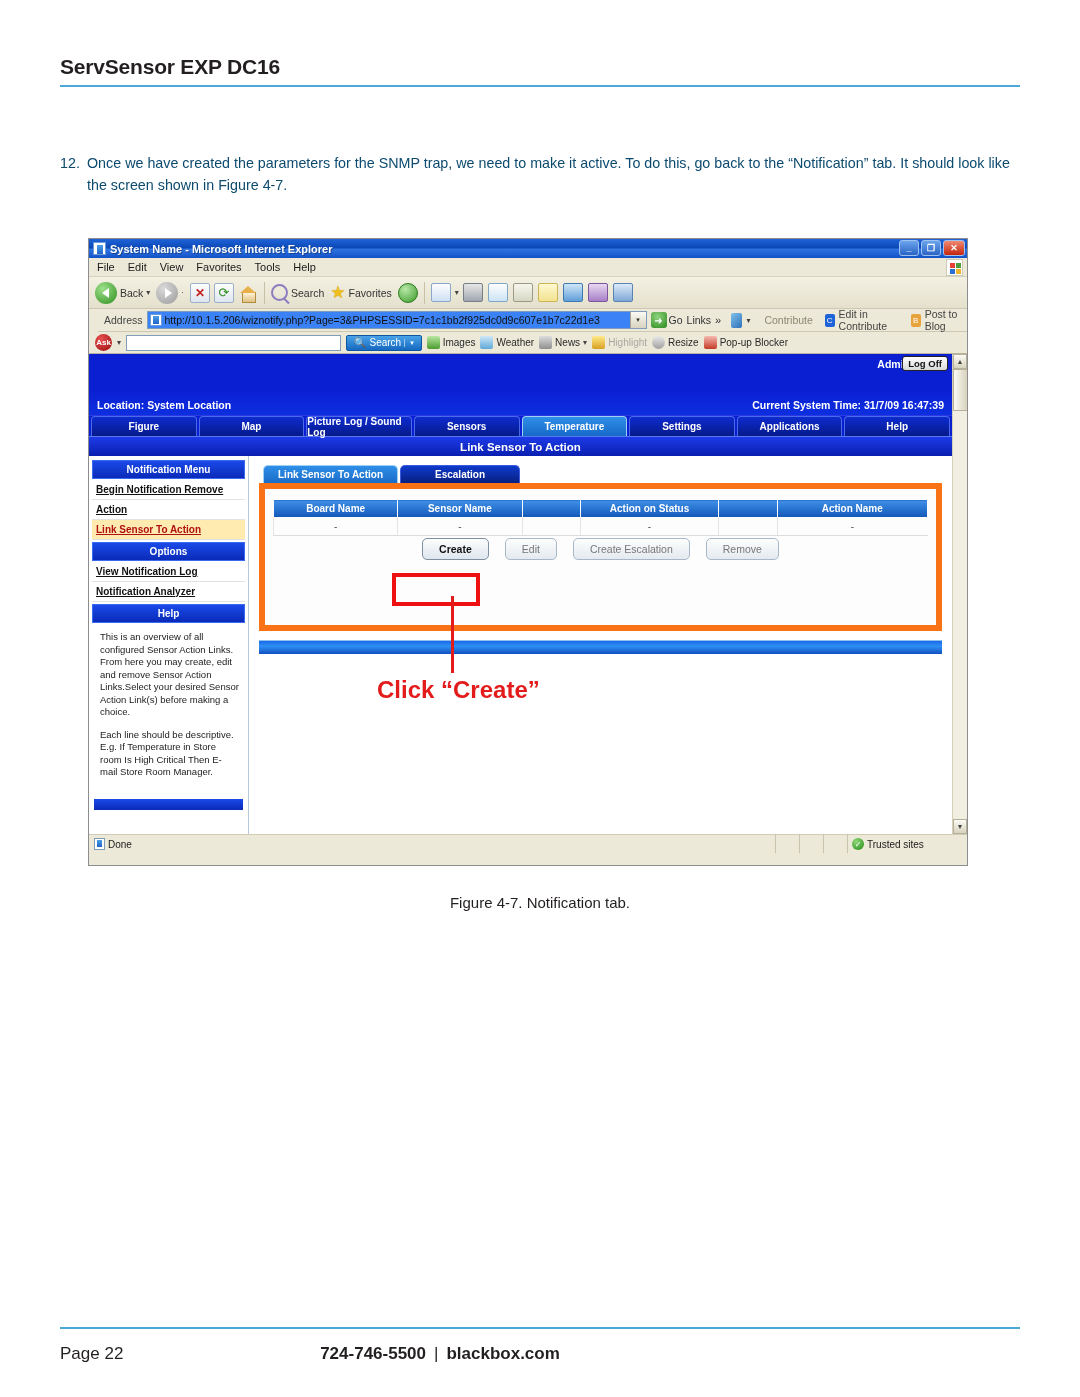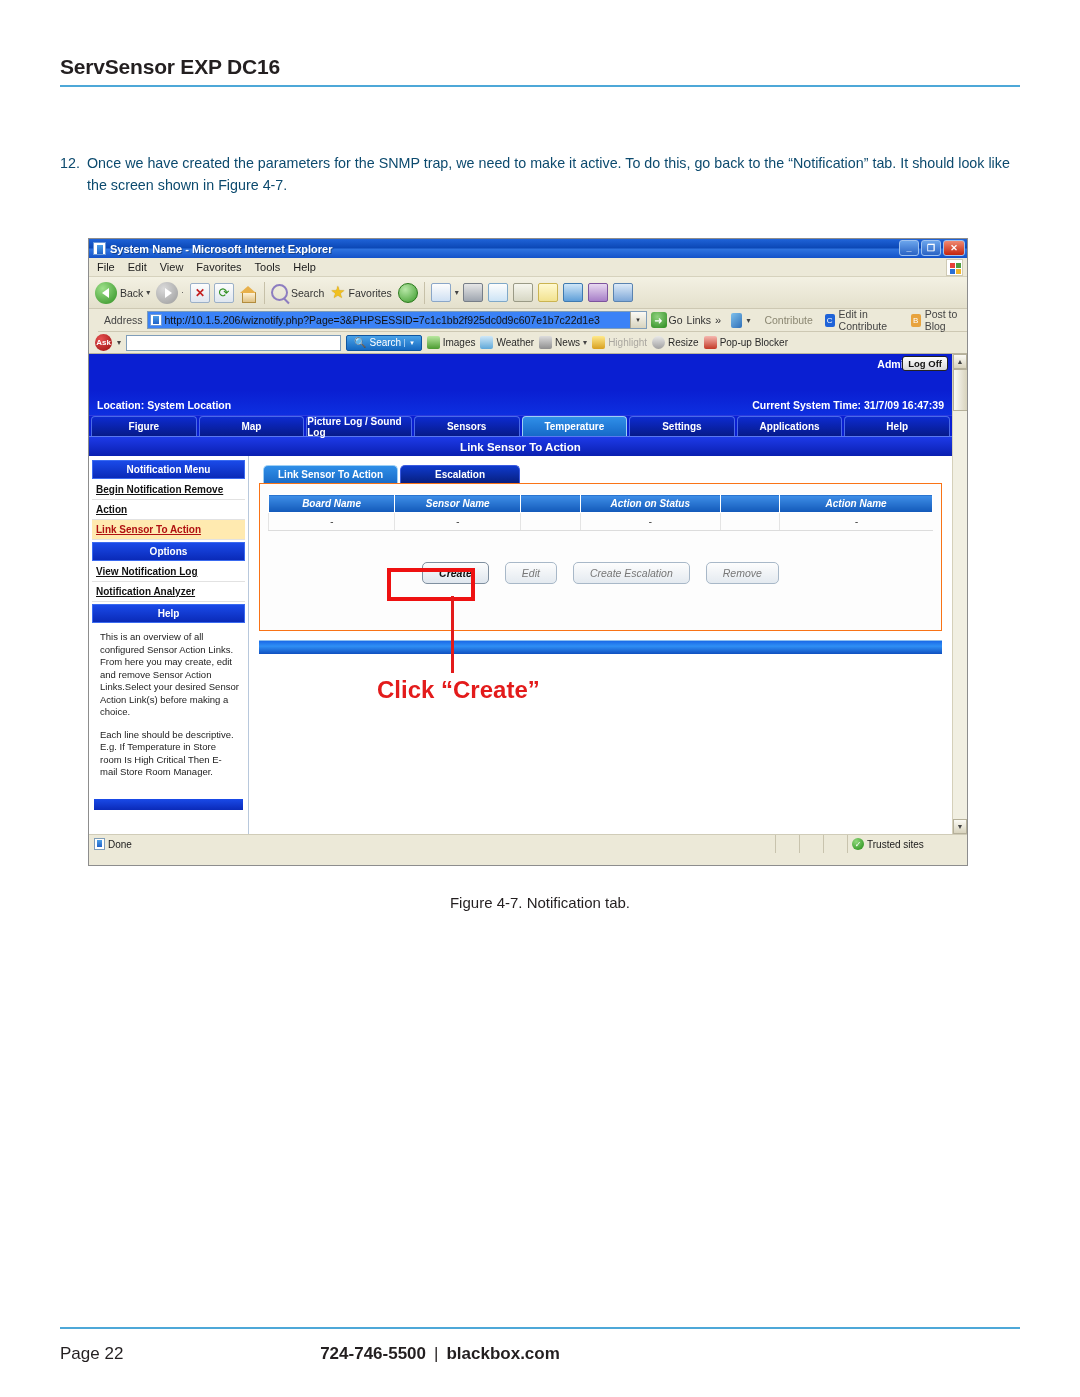--- a/index.html
+++ b/index.html
@@ -297,36 +297,35 @@
   .content { flex:1; position:relative; background:#ffffff; padding:8px 10px 0 10px; }
   .subtabs { display:flex; align-items:flex-end; height:19px; margin-left:4px; }
   .stab {
     font-size:10px; font-weight:bold; color:#fff;
     padding:3px 14px 3px 14px; border-radius:5px 5px 0 0; margin-right:2px;
   }
   .stab.active { background:linear-gradient(to bottom,#2f8fe8,#1a6cc8); border:1px solid #9fd0f5; border-bottom:none; }
   .stab.idle   { background:linear-gradient(to bottom,#0f3acc,#071f80); border:1px solid #3a5ae0; border-bottom:none; min-width:120px; text-align:center;}
 
   .panel {
-    border:1px solid #f97316; background:#fdfdfd;
+    border:6px solid #f97316; background:#fdfdfd;
     height:148px; padding:10px 8px;
     position:relative;
-    font-style:italic;
   }
   table.grid { width:100%; border-collapse:collapse; }
   table.grid th {
     background:linear-gradient(to bottom,#3f8fe8,#1258b8);
     color:#fff; font-size:10px; font-weight:bold; text-align:center;
     padding:3px 0; border:1px solid #ffffff;
   }
   table.grid td {
     text-align:center; font-size:10px; color:#555; padding:3px 0;
     border-bottom:1px solid #dcdcdc; border-left:1px solid #e4e4e4;
   }
-  .btnrow { display:flex; justify-content:center; gap:16px; margin-top:31px; }
+  .btnrow { display:flex; justify-content:center; gap:16px; margin-top:2px; }
   .gbtn {
     font-size:10.5px; color:#777; background:linear-gradient(to bottom,#fdfdfd,#e4eaf0);
     border:1px solid #a8b8c8; border-radius:5px; padding:4px 16px;
   }
   .gbtn.enabled { color:#111; font-weight:bold; background:linear-gradient(to bottom,#fdfdfd,#dfe6ee); border-color:#7f8f9f;}
   .redbox {
     position:absolute; border:4px solid #ee1111;
     left:127px; top:84px; width:88px; height:33px;
   }
   .blue-strip {

